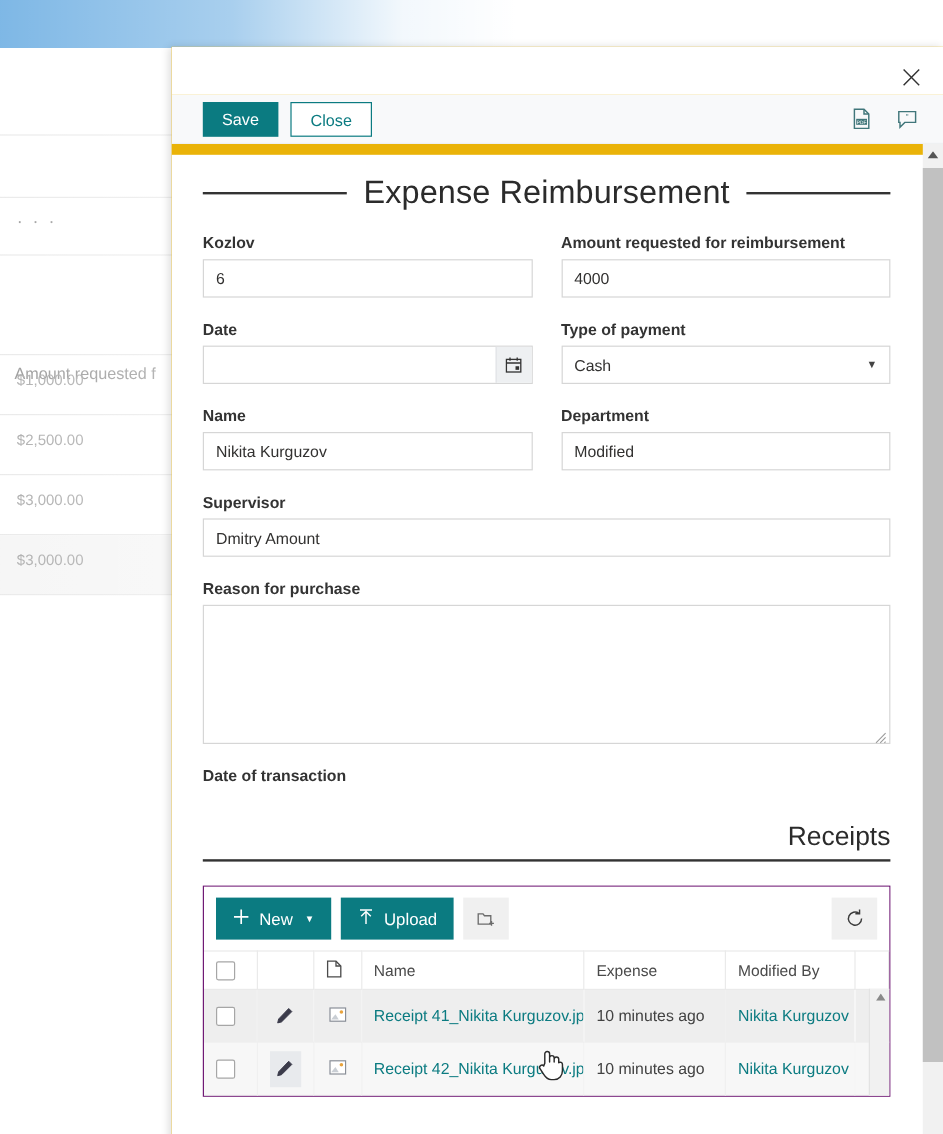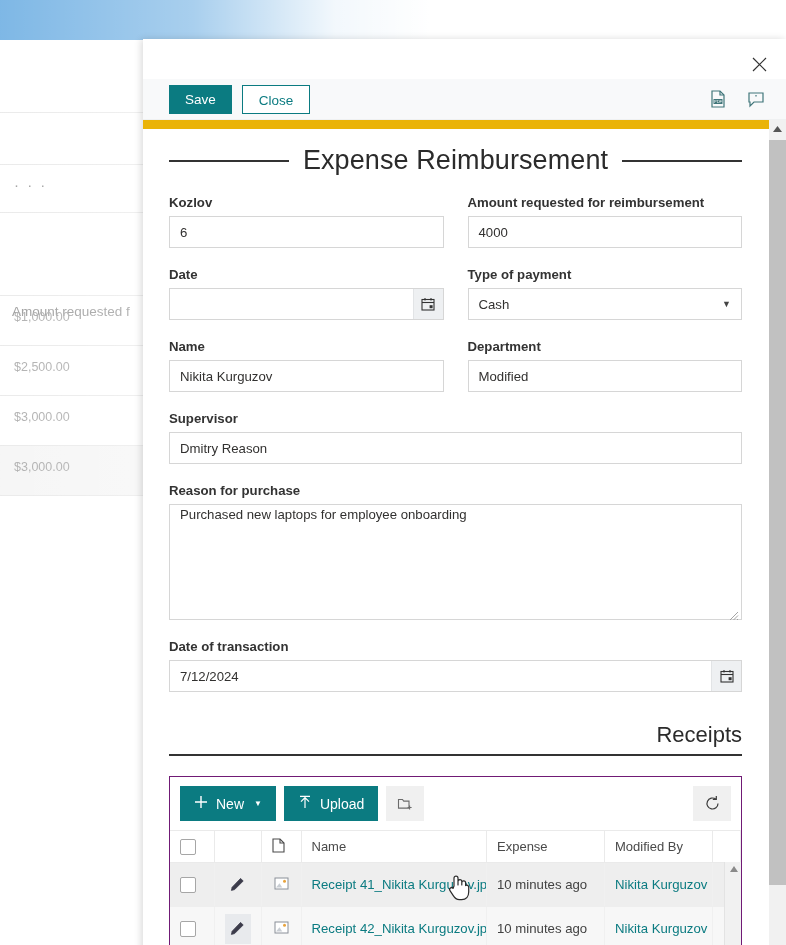--- a/index.html
+++ b/index.html
@@ -346,49 +346,37 @@
             <div class="fctl">
               <span class="fval">Modified</span>
             </div>
           </div>
         </div>
       </div>
 
       <div class="field full">
         <label class="flabel">Supervisor</label>
         <div class="fctl">
-          <span class="fval">Dmitry Reason</span>
+          <span class="fval">Dmitry Amount</span>
         </div>
       </div>
 
       <div class="field full">
         <label class="flabel">Reason for purchase</label>
         <div class="ftext">
-          <span class="fval">Purchased new laptops for employee onboarding</span>
           <span class="resize-grip">
             <svg width="10" height="10" viewBox="0 0 10 10" aria-hidden="true">
               <path d="M9 1 L1 9 M9 4.5 L4.5 9 M9 8 L8 9" stroke="#9a9a9a" stroke-width="0.9" fill="none"></path>
             </svg>
           </span>
         </div>
       </div>
 
       <div class="field full">
         <label class="flabel">Date of transaction</label>
-        <div class="fctl">
-          <span class="fval">7/12/2024</span>
-          <span class="date-btn">
-            <svg width="14" height="14" viewBox="0 0 14 14" aria-hidden="true">
-              <rect x="1" y="2.5" width="12" height="10.5" fill="none" stroke="#333" stroke-width="1.1"></rect>
-              <path d="M1 5.5 H13" stroke="#333" stroke-width="1.1"></path>
-              <path d="M4 1 V3.6 M10 1 V3.6" stroke="#333" stroke-width="1.1"></path>
-              <rect x="8.6" y="8.2" width="3" height="3" fill="#333"></rect>
-            </svg>
-          </span>
-        </div>
       </div>
 
       <div id="receipts-head">
         <div id="receipts-title">Receipts</div>
         <div id="receipts-rule"></div>
       </div>
 
       <div id="wp-frame">
         <div id="wp-toolbar">
           <button class="tb-primary">

